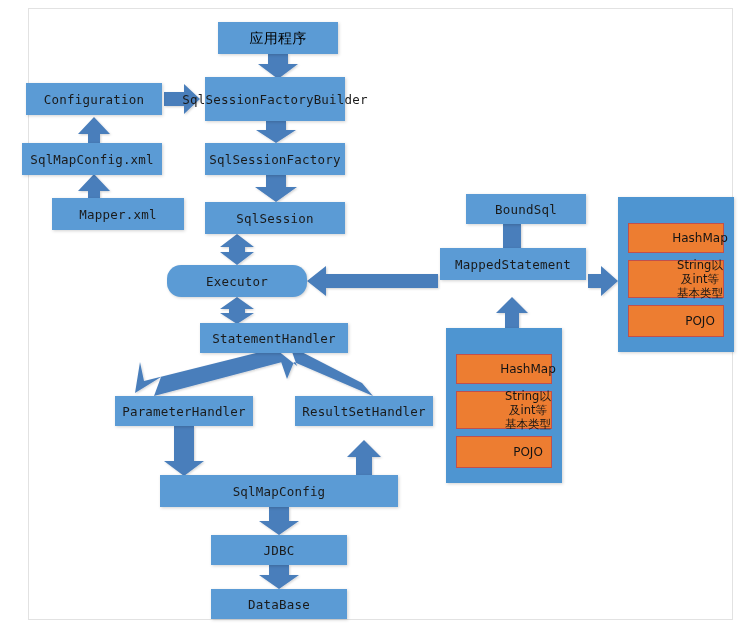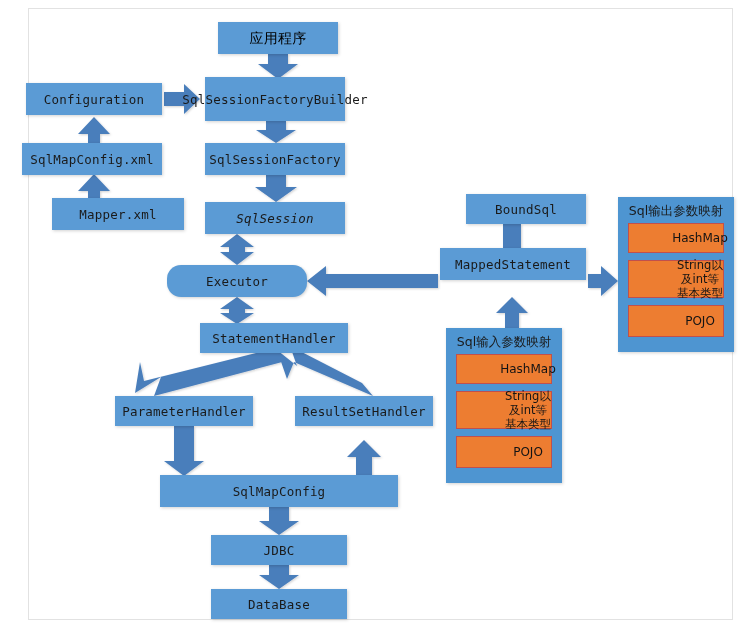--- a/index.html
+++ b/index.html
@@ -160,21 +160,21 @@
       </div>
       <div class="node" style="left: 22px; top: 143px; width: 140px; height: 32px; background: rgb(91, 155, 213);">
         <span>SqlMapConfig.xml</span>
       </div>
       <div class="node" style="left: 205px; top: 143px; width: 140px; height: 32px; background: rgb(91, 155, 213);">
         <span>SqlSessionFactory</span>
       </div>
       <div class="node" style="left: 30px; top: 198px; width: 132px; height: 32px; background: rgb(91, 155, 213); margin-left: 22px;">
         <span>Mapper.xml</span>
       </div>
-      <div class="node" style="left: 205px; top: 202px; width: 140px; height: 32px; background: rgb(91, 155, 213); font-style: italic;">
+      <div class="node" style="left: 205px; top: 202px; width: 140px; height: 32px; background: rgb(91, 155, 213);">
         <span>SqlSession</span>
       </div>
       <div class="node" style="left: 466px; top: 194px; width: 120px; height: 30px; background: rgb(91, 155, 213);">
         <span>BoundSql</span>
       </div>
       <div class="node" style="left: 167px; top: 265px; width: 140px; height: 32px; background: rgb(91, 155, 213); border-radius: 14px;">
         <span>Executor</span>
       </div>
       <div class="node" style="left: 440px; top: 248px; width: 146px; height: 32px; background: rgb(91, 155, 213);">
         <span>MappedStatement</span>
@@ -193,34 +193,32 @@
       </div>
       <div class="node" style="left: 211px; top: 535px; width: 136px; height: 30px; background: rgb(91, 155, 213);">
         <span>JDBC</span>
       </div>
       <div class="node" style="left: 211px; top: 589px; width: 136px; height: 30px; background: rgb(91, 155, 213);">
         <span>DataBase</span>
       </div>
     </div>
   <div id="panels">
       <div class="panel" style="left: 618px; top: 197px; width: 116px; height: 155px;">
-        <div class="panel-title" style="top: 6px;">Sql输出参数映射</div>
         <div class="chip" style="left: 10px; top: 26px; width: 96px; height: 30px; background: rgb(237, 125, 49); border-color: rgb(192, 80, 77);">
           <span style="white-space: pre-line;">HashMap</span>
         </div>
         <div class="chip small" style="left: 10px; top: 63px; width: 96px; height: 38px; background: rgb(237, 125, 49); border-color: rgb(192, 80, 77);">
           <span style="white-space: pre-line;">String以及int等
 基本类型</span>
         </div>
         <div class="chip" style="left: 10px; top: 108px; width: 96px; height: 32px; background: rgb(237, 125, 49); border-color: rgb(192, 80, 77);">
           <span style="white-space: pre-line;">POJO</span>
         </div>
       </div>
       <div class="panel" style="left: 446px; top: 328px; width: 116px; height: 155px;">
-        <div class="panel-title" style="top: 6px;">Sql输入参数映射</div>
         <div class="chip" style="left: 10px; top: 26px; width: 96px; height: 30px; background: rgb(237, 125, 49); border-color: rgb(192, 80, 77);">
           <span style="white-space: pre-line;">HashMap</span>
         </div>
         <div class="chip small" style="left: 10px; top: 63px; width: 96px; height: 38px; background: rgb(237, 125, 49); border-color: rgb(192, 80, 77);">
           <span style="white-space: pre-line;">String以及int等
 基本类型</span>
         </div>
         <div class="chip" style="left: 10px; top: 108px; width: 96px; height: 32px; background: rgb(237, 125, 49); border-color: rgb(192, 80, 77);">
           <span style="white-space: pre-line;">POJO</span>
         </div>

